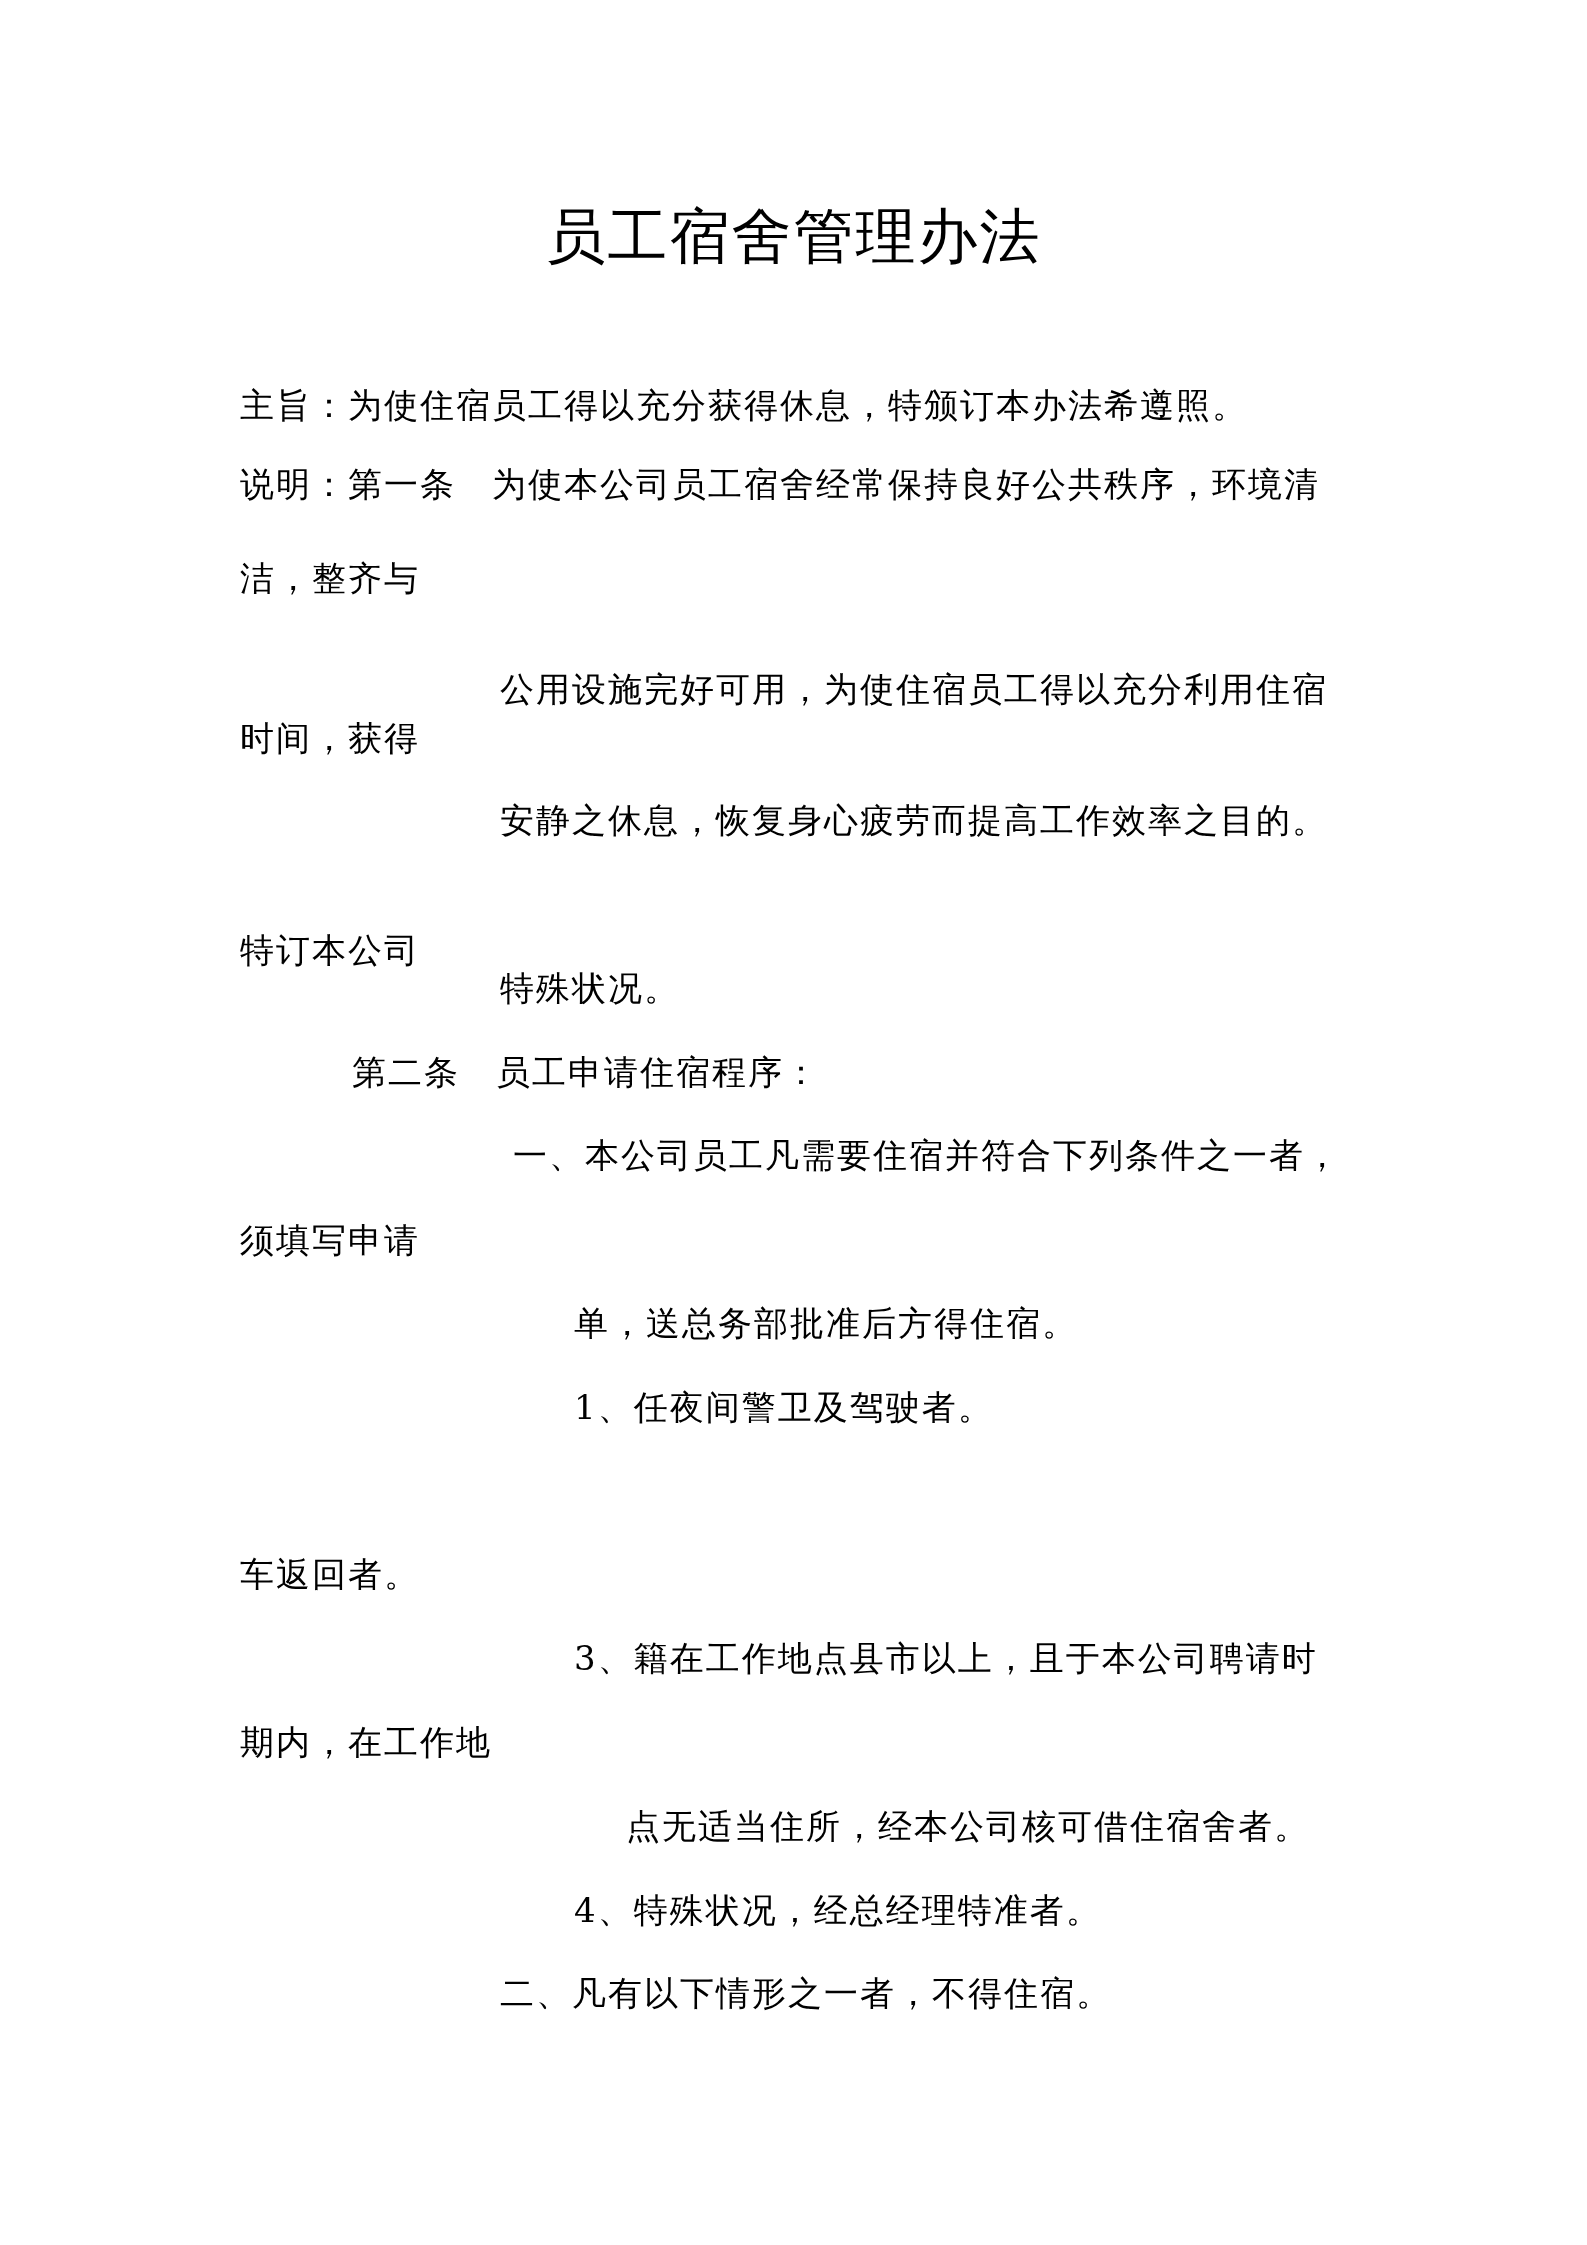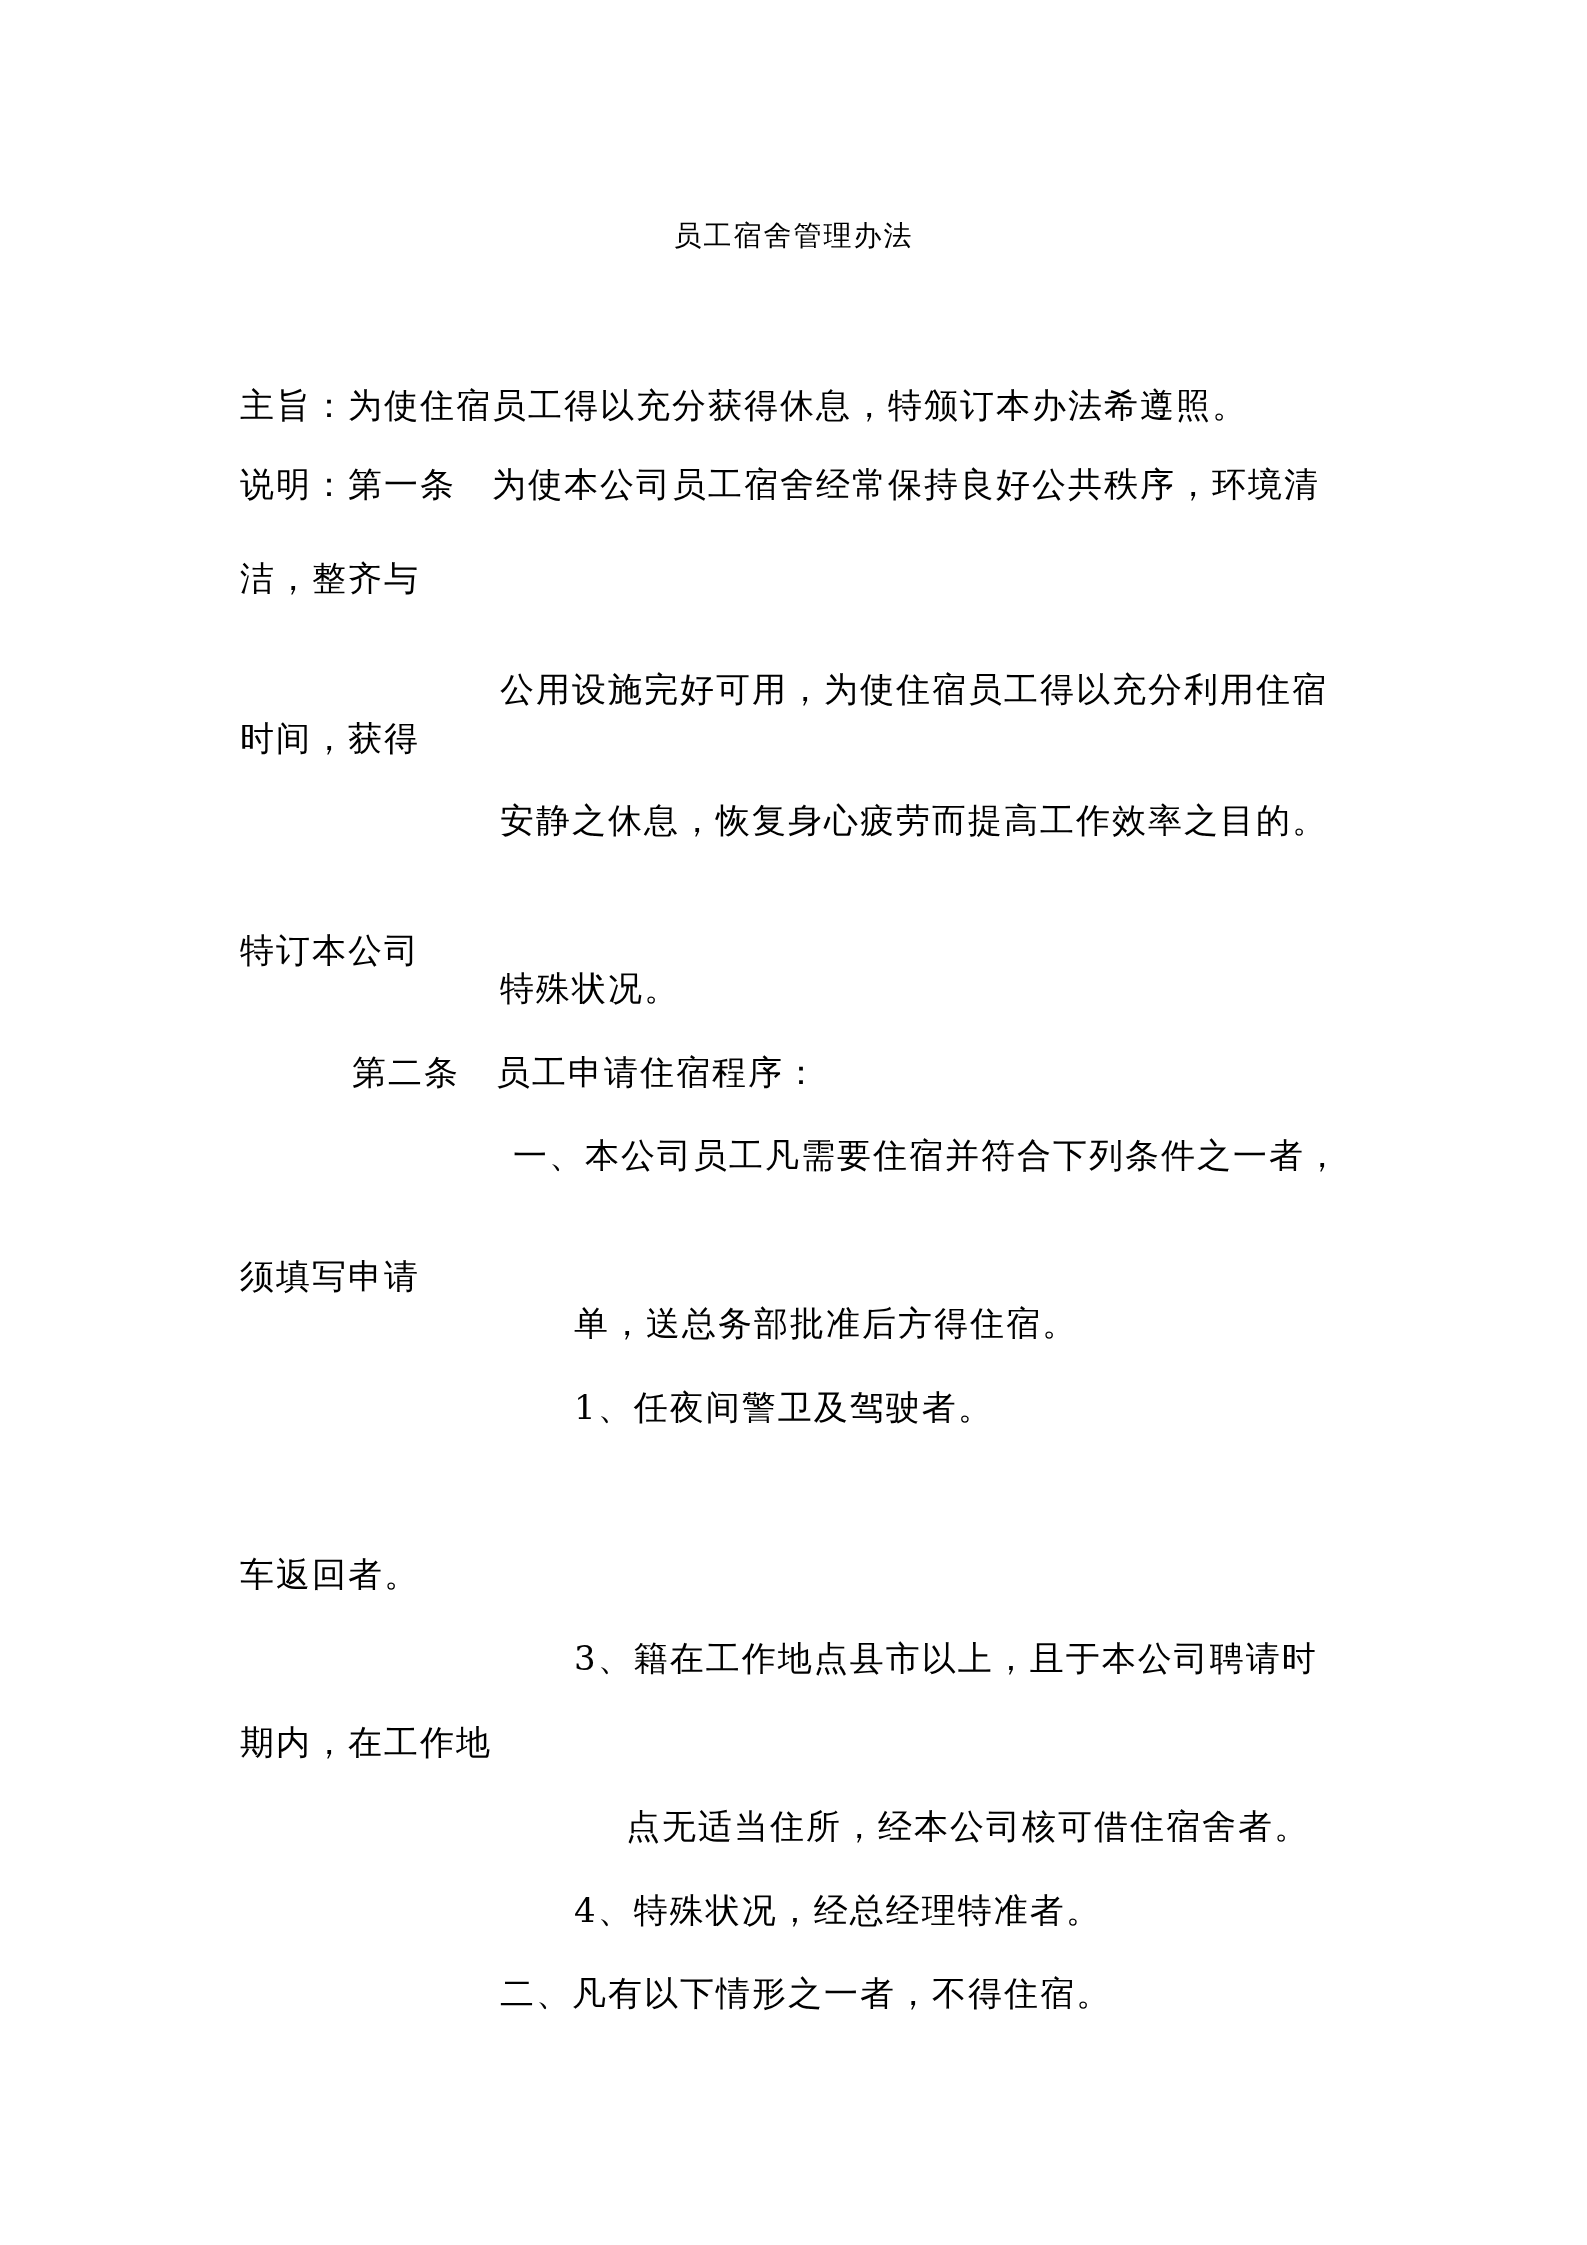--- a/index.html
+++ b/index.html
@@ -21,21 +21,21 @@
       width: 1587px;
       height: 2245px;
       background: #ffffff;
     }
     .title {
       position: absolute;
       left: 0;
       width: 1587px;
       top: 208px;
       text-align: center;
-      font-size: 28px;
+      font-size: 60px;
       line-height: 56px;
       letter-spacing: 2px;
     }
     .line {
       position: absolute;
       font-size: 34px;
       line-height: 44px;
       white-space: nowrap;
       letter-spacing: 2px;
     }
@@ -49,21 +49,21 @@
   <div class="line" style="left: 240px; top: 383px;">主旨：为使住宿员工得以充分获得休息，特颁订本办法希遵照。</div>
   <div class="line" style="left: 240px; top: 462px;">说明：第一条　为使本公司员工宿舍经常保持良好公共秩序，环境清</div>
   <div class="line" style="left: 240px; top: 556px;">洁，整齐与</div>
   <div class="line" style="left: 500px; top: 630px; margin-top: 37px;">公用设施完好可用，为使住宿员工得以充分利用住宿</div>
   <div class="line" style="left: 240px; top: 716px;">时间，获得</div>
   <div class="line" style="left: 500px; top: 798px;">安静之休息，恢复身心疲劳而提高工作效率之目的。</div>
   <div class="line" style="left: 240px; top: 928px;">特订本公司</div>
   <div class="line" style="left: 500px; top: 966px;">特殊状况。</div>
   <div class="line" style="left: 352px; top: 1050px;">第二条　员工申请住宿程序：</div>
   <div class="line" style="left: 513px; top: 1133px;">一、本公司员工凡需要住宿并符合下列条件之一者，</div>
-  <div class="line" style="left: 240px; top: 1218px; margin-top: 36px;">须填写申请</div>
+  <div class="line" style="left: 240px; top: 1218px;">须填写申请</div>
   <div class="line" style="left: 574px; top: 1301px;">单，送总务部批准后方得住宿。</div>
   <div class="line" style="left: 574px; top: 1385px;">1、任夜间警卫及驾驶者。</div>
   <div class="line" style="left: 240px; top: 1552px;">车返回者。</div>
   <div class="line" style="left: 574px; top: 1636px;">3、籍在工作地点县市以上，且于本公司聘请时</div>
   <div class="line" style="left: 240px; top: 1720px;">期内，在工作地</div>
   <div class="line" style="left: 626px; top: 1804px;">点无适当住所，经本公司核可借住宿舍者。</div>
   <div class="line" style="left: 574px; top: 1888px;">4、特殊状况，经总经理特准者。</div>
   <div class="line" style="left: 500px; top: 1971px;">二、凡有以下情形之一者，不得住宿。</div>
 </div>
 

